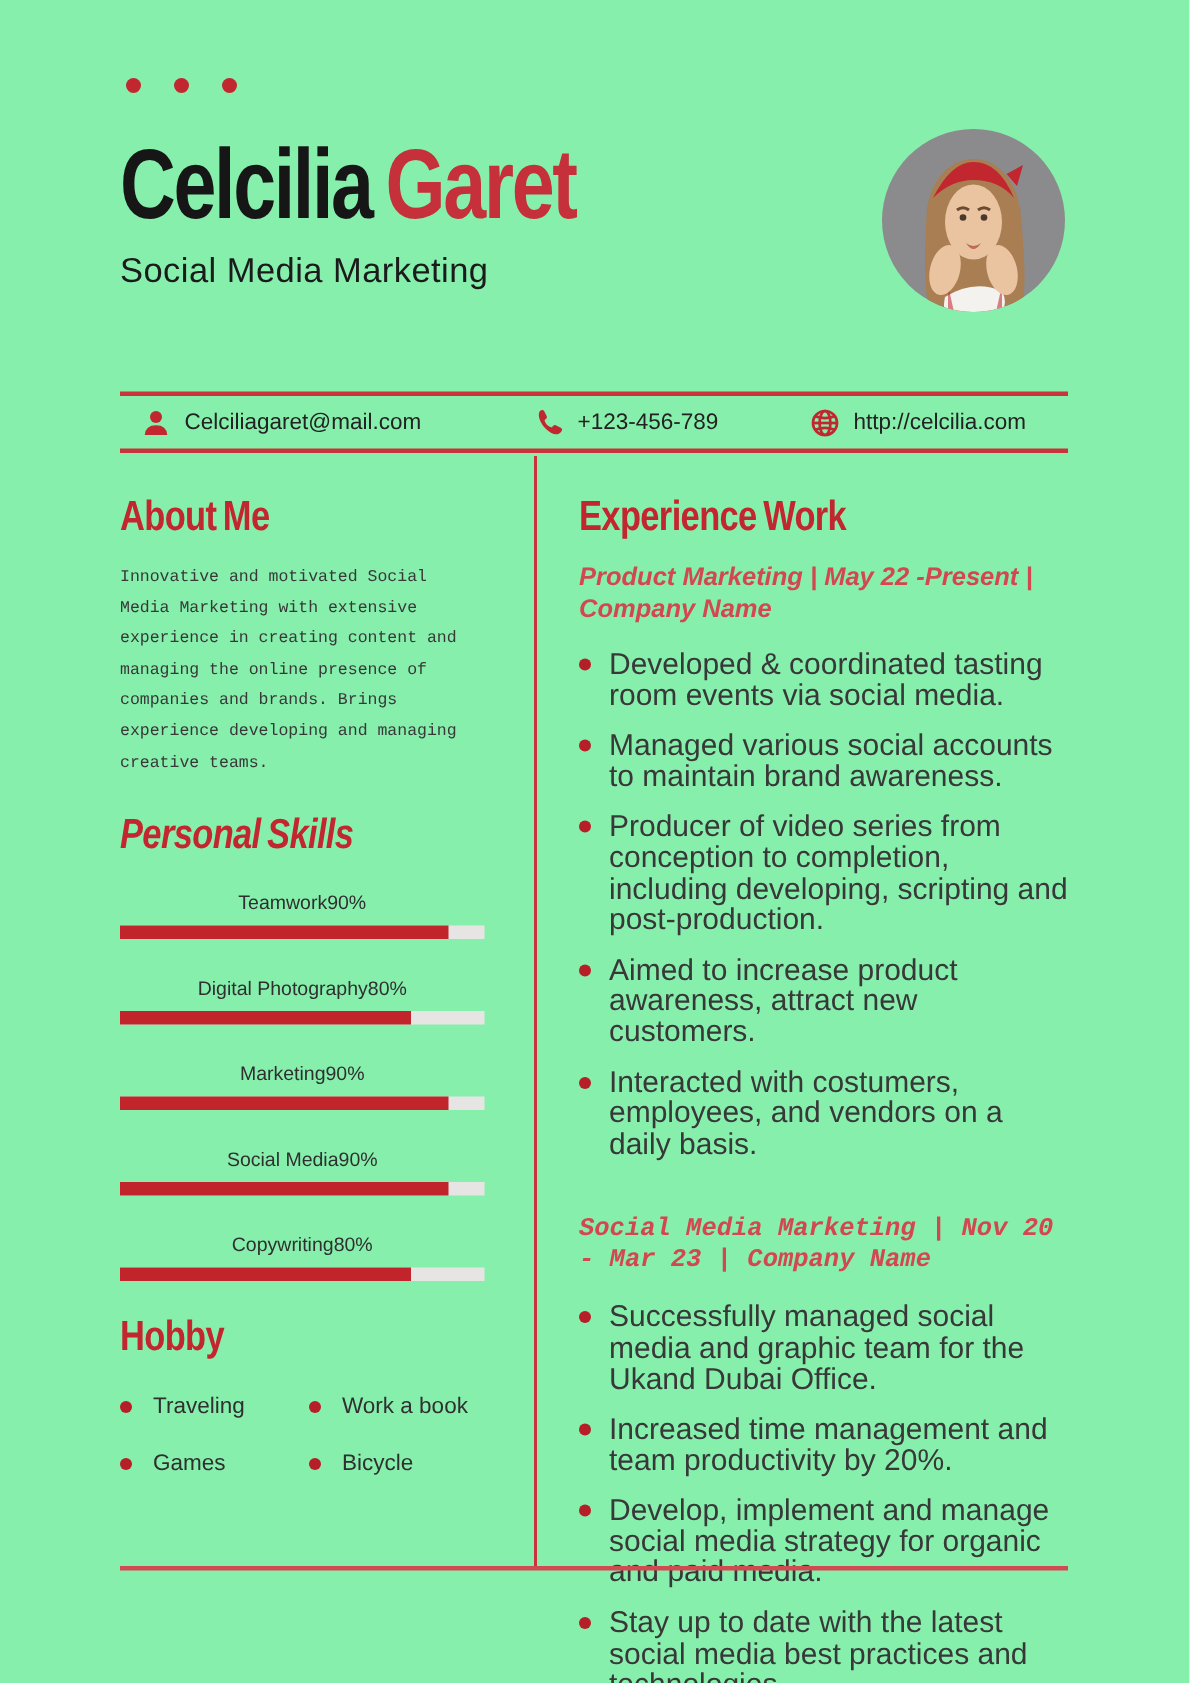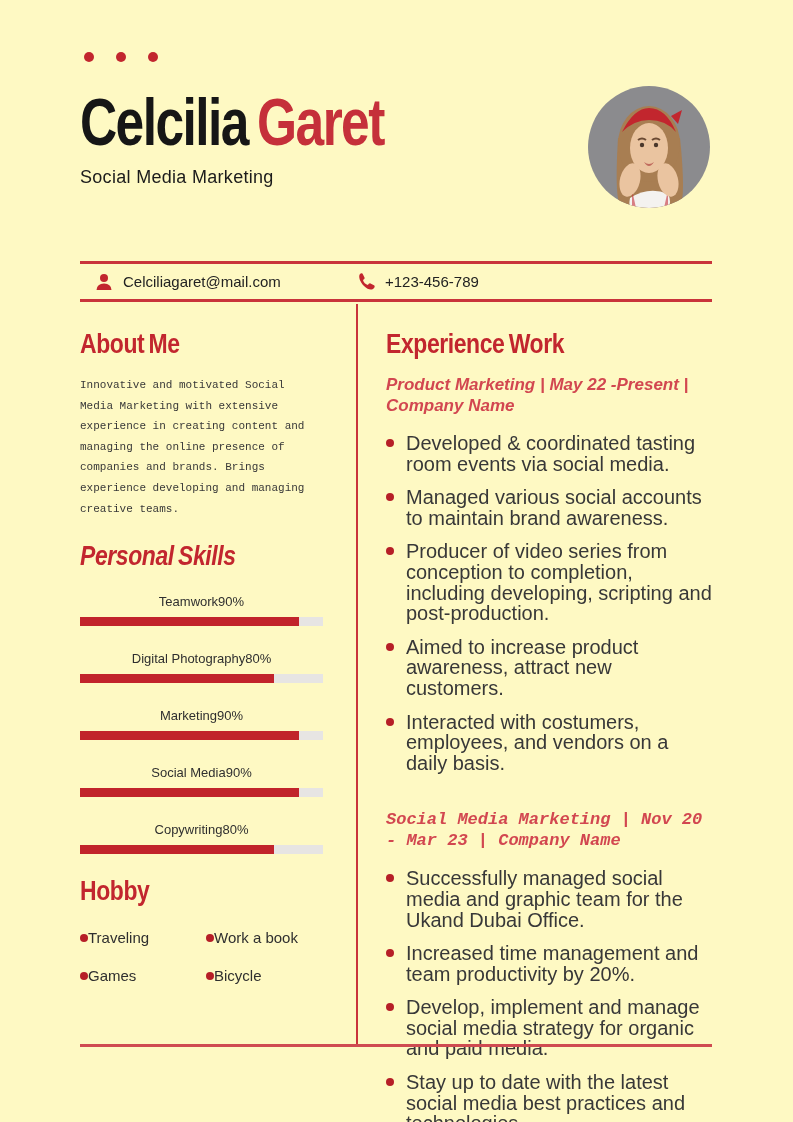--- a/index.html
+++ b/index.html
@@ -4,32 +4,32 @@
 <style>
   * { margin:0; padding:0; box-sizing:border-box; }
   html,body { background:#fff; }
   body {
     width:793px; height:1122px;
     font-family:"Liberation Sans", sans-serif;
     color:#3a3a3a;
     position:relative;
     overflow:hidden;
   }
-  .page { position:absolute; inset:0; background:#fef9c3; }
+  .page { position:absolute; inset:0; background:#86efac; }
 
   
   .dots { position:absolute; left:84px; top:52px; display:flex; gap:22px; }
   .dots .dot { width:10px; height:10px; border-radius:50%; background:#c2262e; }
 
   
   .header { position:absolute; left:80px; top:88px; }
   .name { font-size:66px; font-weight:bold; line-height:1.05; color:#161616; white-space:nowrap; }
   .name-inner { display:inline-block; transform:scaleX(0.78); transform-origin:left center; letter-spacing:-2px; }
   .name .last { color:#c5303a; margin-left:0.18em; }
-  .subtitle { margin-top:10px; font-size:18px; color:#1b1b1b; letter-spacing:0.3px; }
+  .subtitle { margin-top:10px; font-size:23px; color:#1b1b1b; letter-spacing:0.3px; }
 
   
   .photo { position:absolute; left:588px; top:86px; width:122px; height:122px; border-radius:50%; overflow:hidden; }
 
   
   .contact-bar {
     position:absolute; left:80px; top:261px; width:632px; height:41px;
     border-top:3px solid #c9343b; border-bottom:3px solid #c9343b;
   }
   .contact-item { position:absolute; top:0; height:100%; display:flex; align-items:center; gap:9px;
@@ -53,21 +53,21 @@
 
   .skills-heading { margin-top:23px;font-style:italic; }
   .skills-list { margin-top:22px; }
   .skill { margin-bottom:23px; }
   .skill-top { display:flex; justify-content:center; font-size:13px; color:#2f2f2f; line-height:20px; }
   .skill-bar { margin-top:5px; height:9px; background:#e7e5e3; }
   .skill-fill { height:100%; background:#c1242b; }
 
   .hobby-heading { margin-top:1px; }
   .hobby-grid { margin-top:24px; display:grid; grid-template-columns:126px auto; row-gap:21px; }
-  .hobby-item { display:flex; align-items:center; font-size:15px; color:#2f2f2f; }
+  .hobby-item { display:flex; align-items:center; gap:14px; font-size:15px; color:#2f2f2f; }
   .bullet-dot { width:8px; height:8px; border-radius:50%; background:#b61f27; flex:0 0 auto; }
 
   .exp-heading { margin-top:26px; }
   .job-title { font-size:17px; line-height:21px; font-style:italic; font-weight:bold; color:#d24750; }
   .job-title.first { margin-top:16px; }
   .job-title.second { margin-top:36px;font-family:Liberation Mono, monospace; }
   .job-bullets { margin-top:17px; list-style:none; }
   .job-bullets li { display:flex; gap:12px; margin-bottom:13px; }
   .job-bullets .bullet-dot { margin-top:6px; }
   .job-bullets .btxt { font-size:20px; line-height:20.6px; color:#383838; }
@@ -118,20 +118,30 @@
         <path d="M2.5 18 Q3 11.5 10 11.5 Q17 11.5 17.5 18 Z" fill="#c2262e"></path>
       </svg>
       <span>Celciliagaret@mail.com</span>
     </a>
     <a class="contact-item phone">
       <svg class="cicon" viewBox="0 0 20 20">
         <path d="M4 2 C5 1 6.5 1 7 2.5 L8.5 5.5 C9 6.5 8 7.5 7 8 C7.5 10.5 9.5 12.5 12 13 C12.5 12 13.5 11 14.5 11.5 L17.5 13 C19 13.5 19 15 18 16 C16 18.5 12 18 8 14 C4 10 2 4.5 4 2 Z" fill="#c2262e"></path>
       </svg>
       <span>+123-456-789</span>
     </a>
+    <a class="contact-item website">
+      <svg class="cicon" viewBox="0 0 20 20">
+        <circle cx="10" cy="10" r="8" fill="none" stroke="#c2262e" stroke-width="1.8"></circle>
+        <ellipse cx="10" cy="10" rx="3.6" ry="8" fill="none" stroke="#c2262e" stroke-width="1.8"></ellipse>
+        <line x1="2" y1="10" x2="18" y2="10" stroke="#c2262e" stroke-width="1.8"></line>
+        <path d="M3.5 5.5 Q10 8 16.5 5.5" fill="none" stroke="#c2262e" stroke-width="1.8"></path>
+        <path d="M3.5 14.5 Q10 12 16.5 14.5" fill="none" stroke="#c2262e" stroke-width="1.8"></path>
+      </svg>
+      <span>http://celcilia.com</span>
+    </a>
   </div>
 
   <div class="content">
 
     <div class="col-left">
       <h2 class="sec about-heading"><span class="hin">About Me</span></h2>
       <p class="about-text">Innovative and motivated Social Media Marketing with extensive experience in creating content and managing the online presence of companies and brands. Brings experience developing and managing creative teams.</p>
 
       <h2 class="sec skills-heading"><span class="hin">Personal Skills</span></h2>
       <div class="skills-list">

